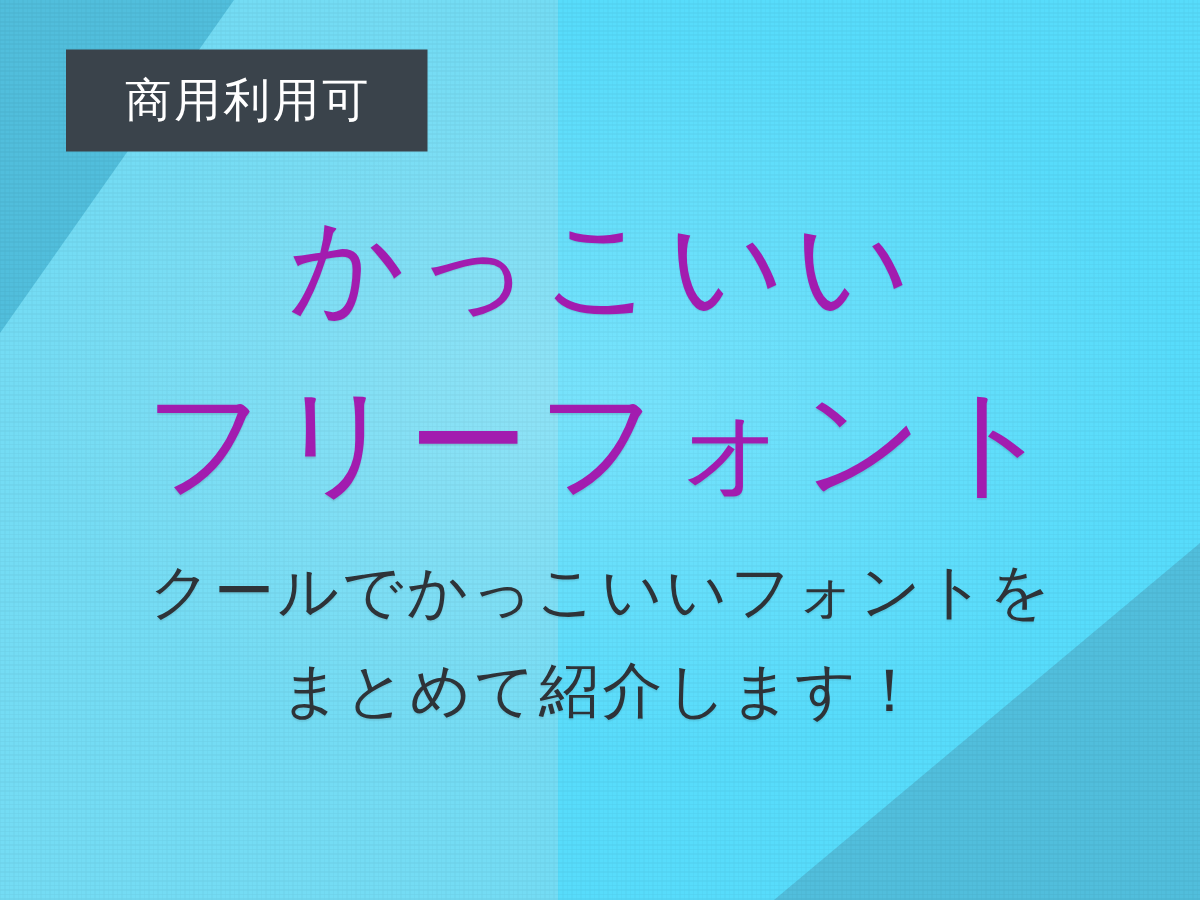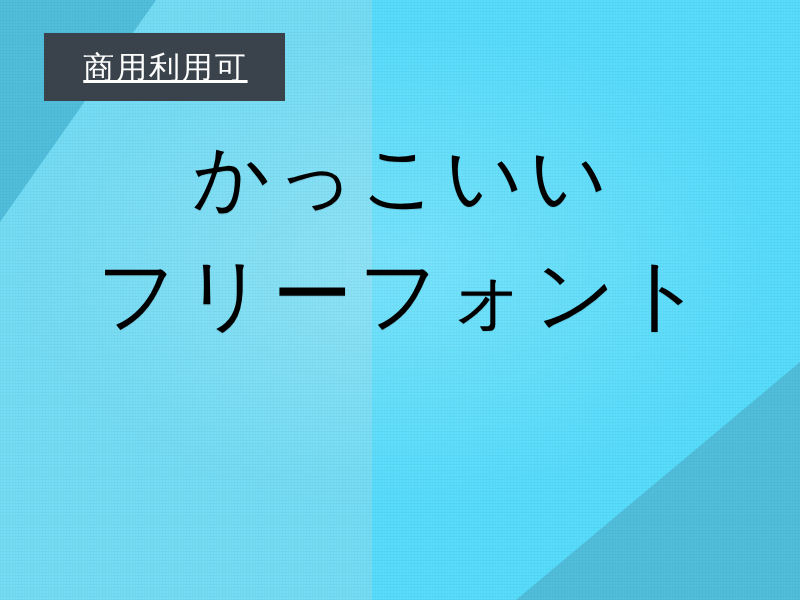--- a/index.html
+++ b/index.html
@@ -103,31 +103,30 @@
     box-sizing: border-box;
   }
   .badge-label {
     color: #FFFFFF;
     font-family: "DejaVu Serif", "Liberation Serif", serif;
     font-size: 31px;
     line-height: 1;
     letter-spacing: 0.06em;
     padding-left: 0.06em;
     white-space: nowrap;
-    text-decoration: underline;
   }
 
   
   .headline {
     position: absolute;
     left: 0;
     top: 126px;
     width: 800px;
     text-align: center;
-    color: #000000;
+    color: #a21caf;
   }
   .headline-line {
     display: block;
     font-family: "DejaVu Serif", "Liberation Serif", serif;
     font-size: 76px;
     line-height: 102px;
     letter-spacing: 0.085em;
     padding-left: 0.085em;
     white-space: nowrap;
     text-shadow: 0 1px 1px rgba(0,0,0,0.10);
@@ -184,15 +183,19 @@
 
     <div class="badge">
       <span class="badge-label">商用利用可</span>
     </div>
 
     <div class="headline">
       <span class="headline-line l1">かっこいい</span>
       <span class="headline-line l2">フリーフォント</span>
     </div>
 
+    <div class="subtitle">
+      <span class="subtitle-line">クールでかっこいいフォントを</span>
+      <span class="subtitle-line">まとめて紹介します！</span>
+    </div>
 
   </div>
 </div>
 
 </body></html>

